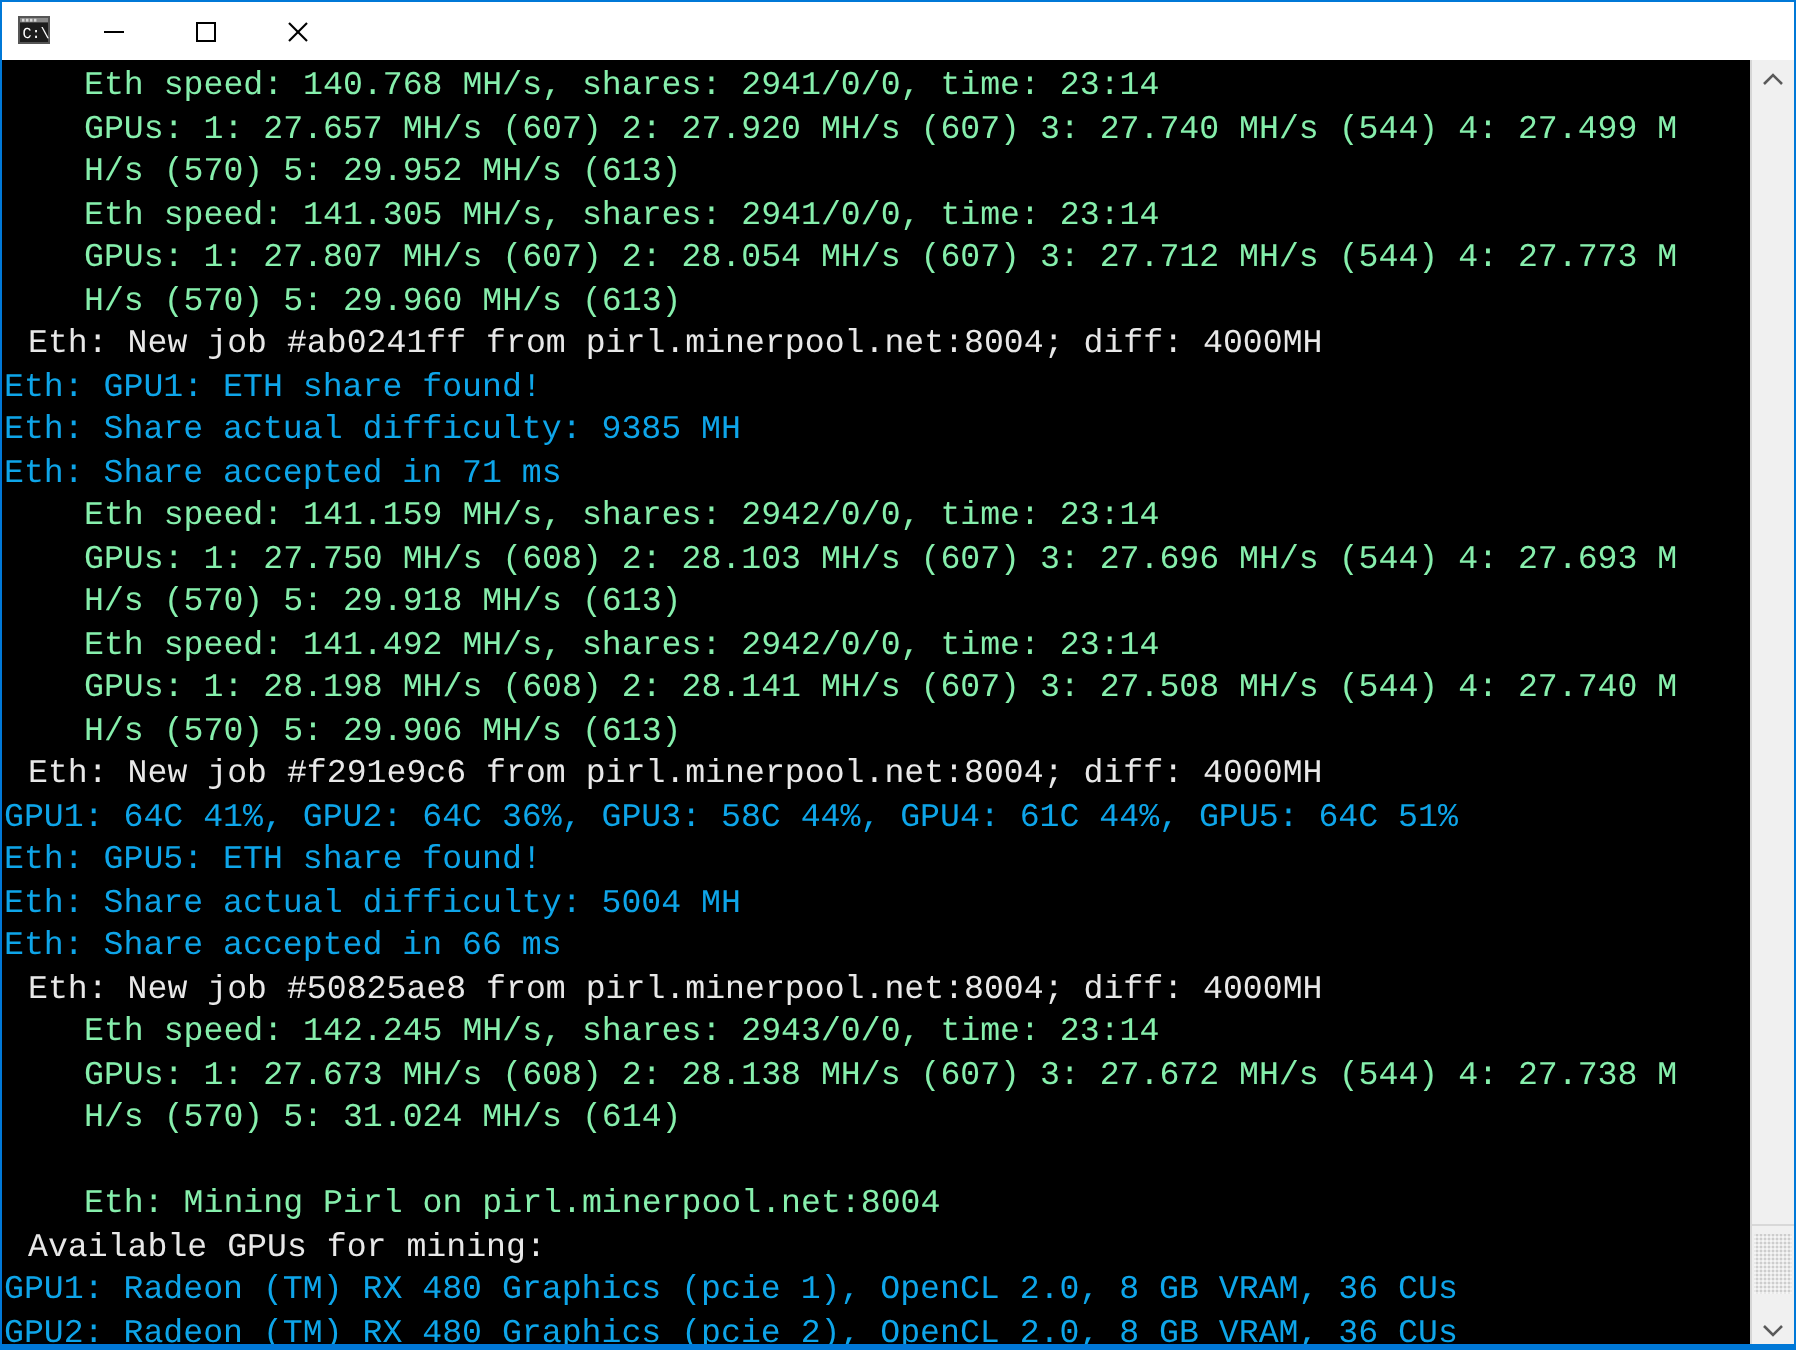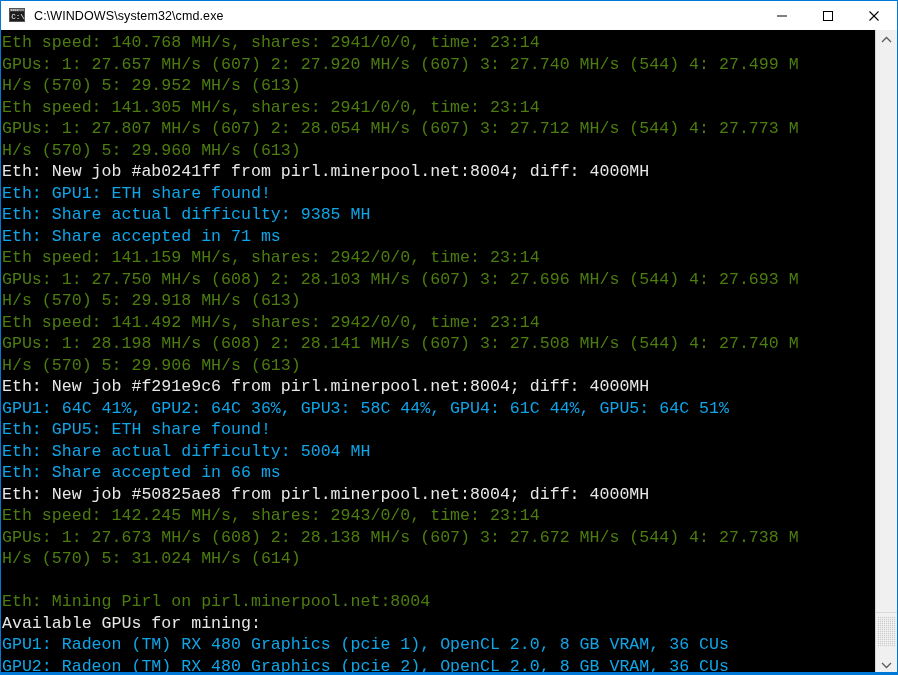--- a/index.html
+++ b/index.html
@@ -74,23 +74,23 @@
     font-family: "Liberation Mono", "DejaVu Sans Mono", monospace;
     font-size: 16.6px;
     line-height: 21.5px;
     letter-spacing: 0px;
     white-space: pre;
   }
   .line {
     height: 21.5px;
     white-space: pre;
   }
-  .c-cyan    { color: #4d7c0f; }
+  .c-cyan    { color: #86efac; margin-left: 40px; }
   .c-green   { color: #0ea5e9; }
-  .c-white   { color: #e8e8e8; }
+  .c-white   { color: #e8e8e8; padding-left: 12px; }
   .c-magenta { color: #0ea5e9; }
   
   #scrollbar {
     position: absolute;
     top: 29px;
     right: 0;
     width: 22px;
     height: 644px;
     background: #f0f0f0;
     border-left: 1px solid #d6d6d6;
@@ -152,21 +152,20 @@
       <svg width="17" height="17" viewBox="0 0 17 17">
         <rect x="0.5" y="1.5" width="15" height="13" fill="#1d1d1d" stroke="#555" stroke-width="1"></rect>
         <rect x="1" y="2" width="14" height="2.2" fill="#8a8a8a"></rect>
         <rect x="2" y="2.4" width="1.2" height="1.4" fill="#d8d8d8"></rect>
         <rect x="4" y="2.4" width="1.2" height="1.4" fill="#d8d8d8"></rect>
         <rect x="6" y="2.4" width="1.2" height="1.4" fill="#d8d8d8"></rect>
         <rect x="8" y="2.4" width="1.2" height="1.4" fill="#d8d8d8"></rect>
         <text x="2.2" y="12.1" font-family="'Liberation Mono', monospace" font-size="7.6" fill="#ffffff">C:\</text>
       </svg>
     </div>
-    <div id="title-text">C:\WINDOWS\system32\cmd.exe</div>
     <div class="winbtn">
       <svg width="12" height="12" viewBox="0 0 12 12">
           <line x1="1" y1="6" x2="11" y2="6" stroke="#000" stroke-width="1"></line>
         </svg>
     </div>
     <div class="winbtn">
       <svg width="12" height="12" viewBox="0 0 12 12">
           <rect x="1.5" y="1.5" width="9" height="9" fill="none" stroke="#000" stroke-width="1"></rect>
         </svg>
     </div>

